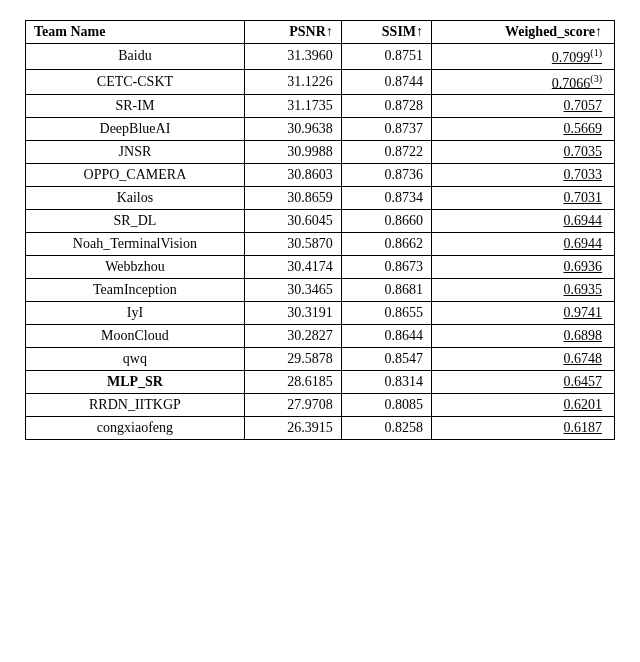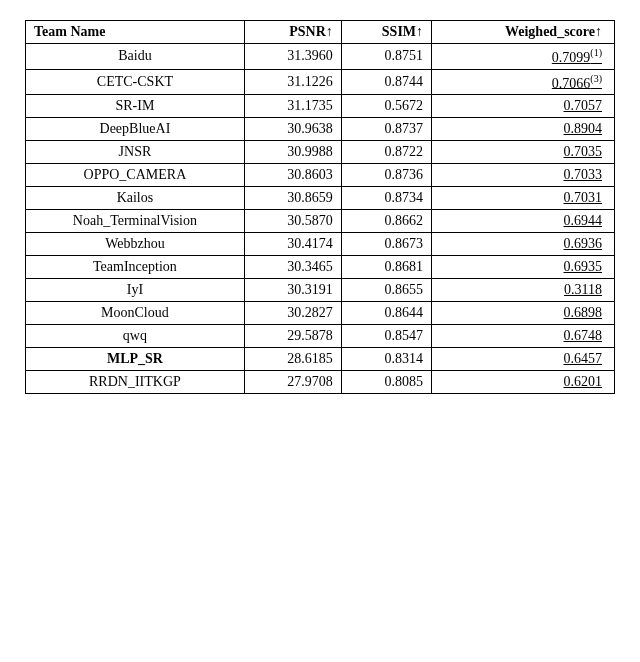--- a/index.html
+++ b/index.html
@@ -90,46 +90,52 @@
         </tr>
         <tr>
           <td class="team-name">CETC-CSKT</td>
           <td class="psnr">31.1226</td>
           <td class="ssim">0.8744</td>
           <td class="wscore">0.7066<sub class="rank-sup" style="font-size: 10px;">(3)</sub></td>
         </tr>
         <tr>
           <td class="team-name">SR-IM</td>
           <td class="psnr">31.1735</td>
-          <td class="ssim">0.5672</td>
+          <td class="ssim">0.8728</td>
           <td class="wscore">0.7057</td>
         </tr>
         <tr>
           <td class="team-name">DeepBlueAI</td>
           <td class="psnr">30.9638</td>
           <td class="ssim">0.8737</td>
-          <td class="wscore">0.8904</td>
+          <td class="wscore">0.5669</td>
         </tr>
         <tr>
           <td class="team-name">JNSR</td>
           <td class="psnr">30.9988</td>
           <td class="ssim">0.8722</td>
           <td class="wscore">0.7035</td>
         </tr>
         <tr>
           <td class="team-name">OPPO_CAMERA</td>
           <td class="psnr">30.8603</td>
           <td class="ssim">0.8736</td>
           <td class="wscore">0.7033</td>
         </tr>
         <tr>
           <td class="team-name">Kailos</td>
           <td class="psnr">30.8659</td>
           <td class="ssim">0.8734</td>
           <td class="wscore">0.7031</td>
+        </tr>
+        <tr>
+          <td class="team-name">SR_DL</td>
+          <td class="psnr">30.6045</td>
+          <td class="ssim">0.8660</td>
+          <td class="wscore">0.6944</td>
         </tr>
         <tr>
           <td class="team-name">Noah_TerminalVision</td>
           <td class="psnr">30.5870</td>
           <td class="ssim">0.8662</td>
           <td class="wscore">0.6944</td>
         </tr>
         <tr>
           <td class="team-name">Webbzhou</td>
           <td class="psnr">30.4174</td>
@@ -139,21 +145,21 @@
         <tr>
           <td class="team-name">TeamInception</td>
           <td class="psnr">30.3465</td>
           <td class="ssim">0.8681</td>
           <td class="wscore">0.6935</td>
         </tr>
         <tr>
           <td class="team-name">IyI</td>
           <td class="psnr">30.3191</td>
           <td class="ssim">0.8655</td>
-          <td class="wscore">0.3118</td>
+          <td class="wscore">0.9741</td>
         </tr>
         <tr>
           <td class="team-name">MoonCloud</td>
           <td class="psnr">30.2827</td>
           <td class="ssim">0.8644</td>
           <td class="wscore">0.6898</td>
         </tr>
         <tr>
           <td class="team-name">qwq</td>
           <td class="psnr">29.5878</td>
@@ -165,15 +171,21 @@
           <td class="psnr">28.6185</td>
           <td class="ssim">0.8314</td>
           <td class="wscore">0.6457</td>
         </tr>
         <tr>
           <td class="team-name">RRDN_IITKGP</td>
           <td class="psnr">27.9708</td>
           <td class="ssim">0.8085</td>
           <td class="wscore">0.6201</td>
         </tr>
+        <tr>
+          <td class="team-name">congxiaofeng</td>
+          <td class="psnr">26.3915</td>
+          <td class="ssim">0.8258</td>
+          <td class="wscore">0.6187</td>
+        </tr>
       </tbody>
   </table>
 </div>
 
 </body></html>

